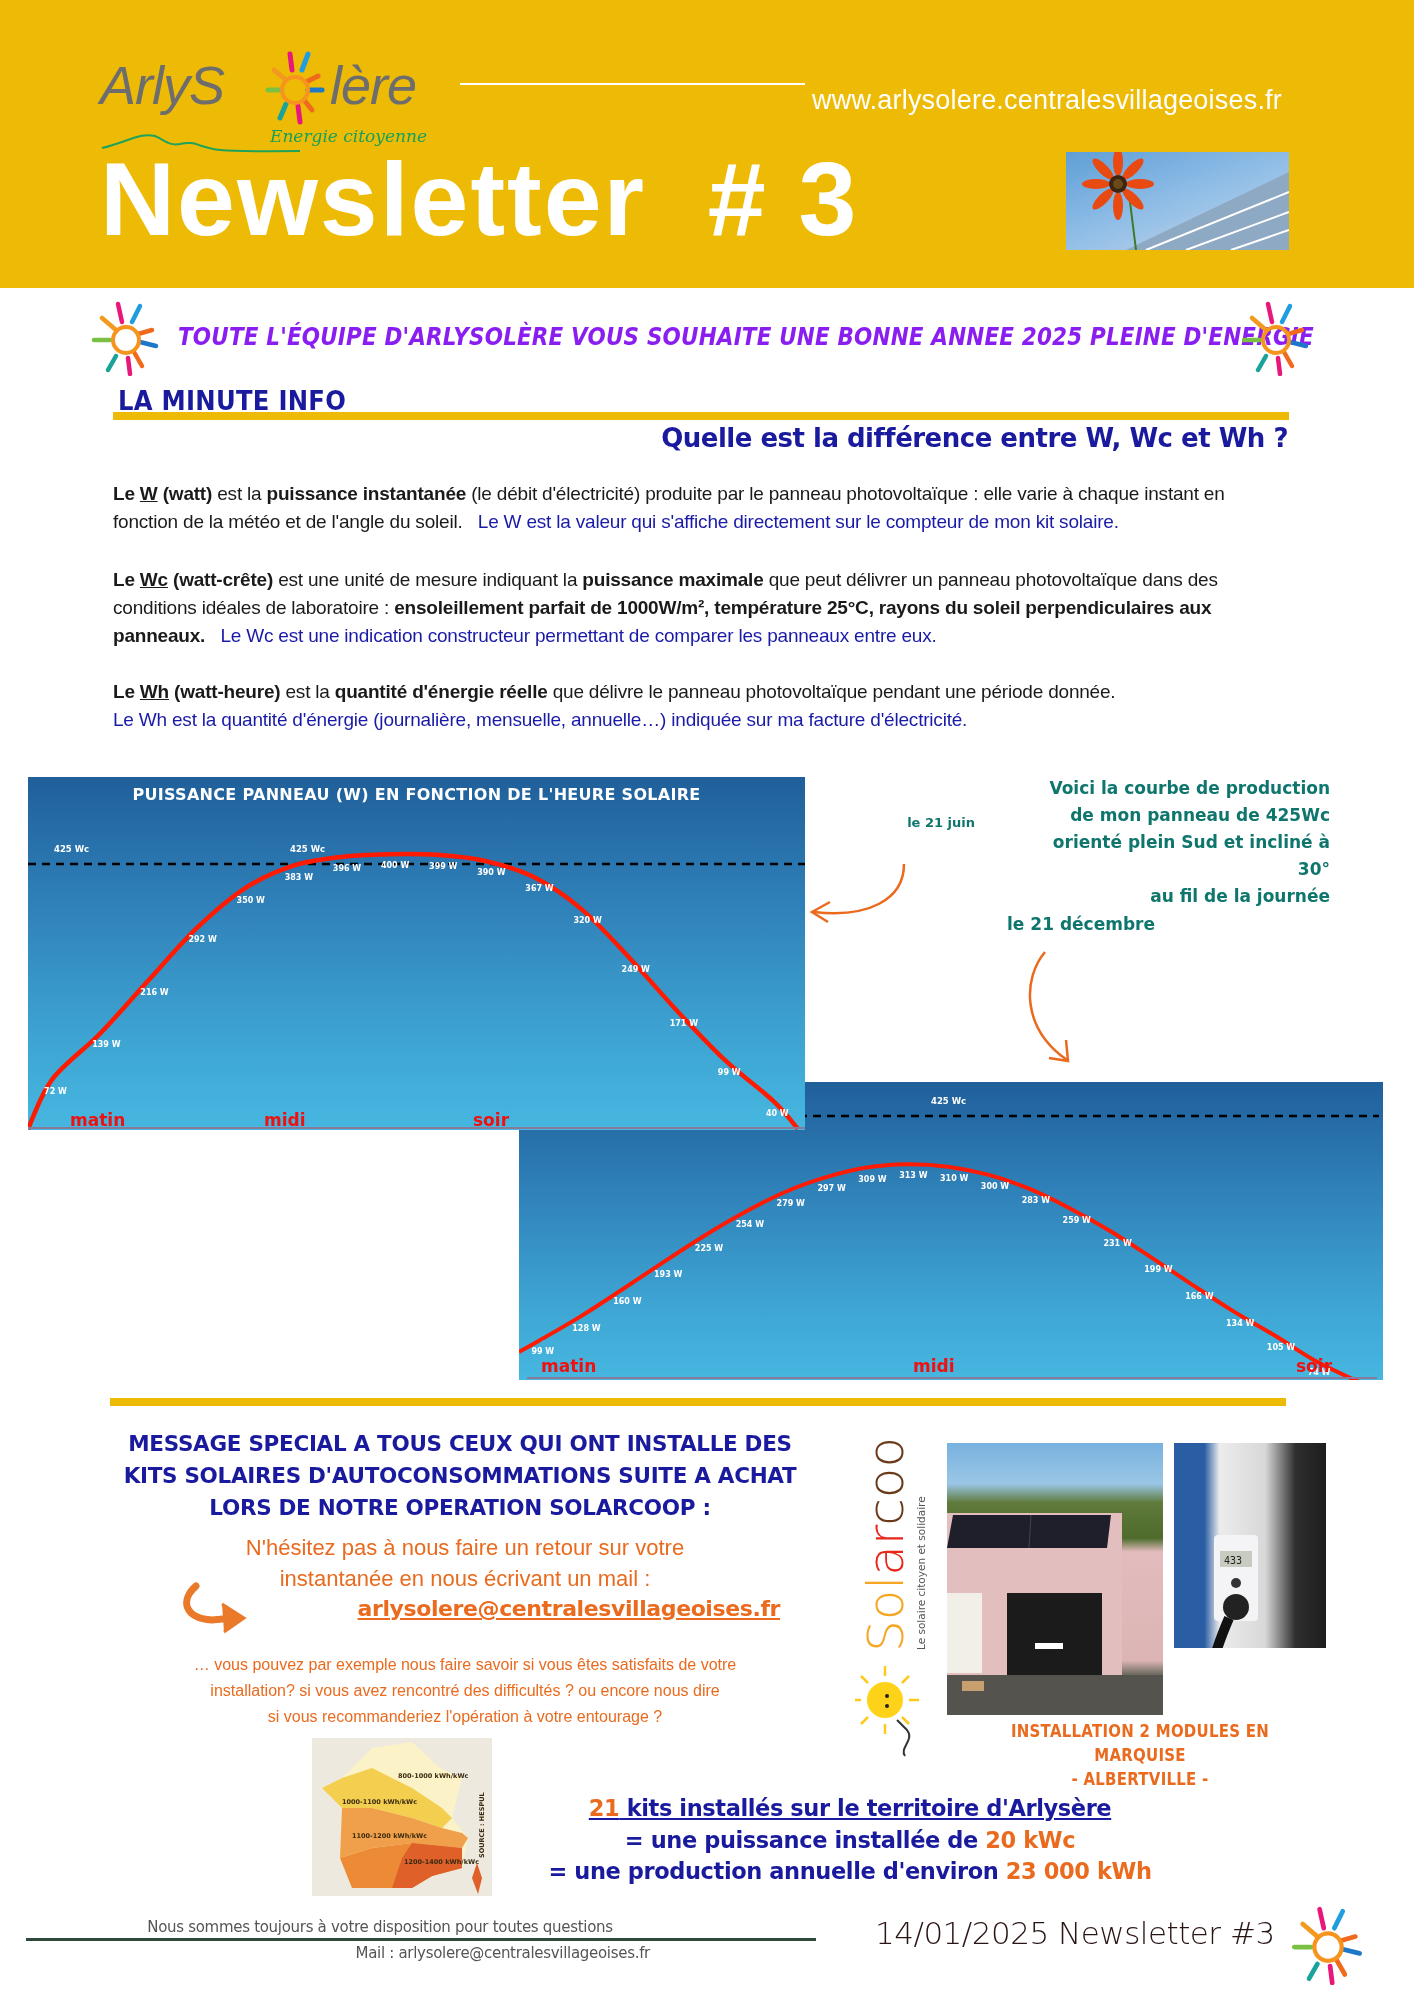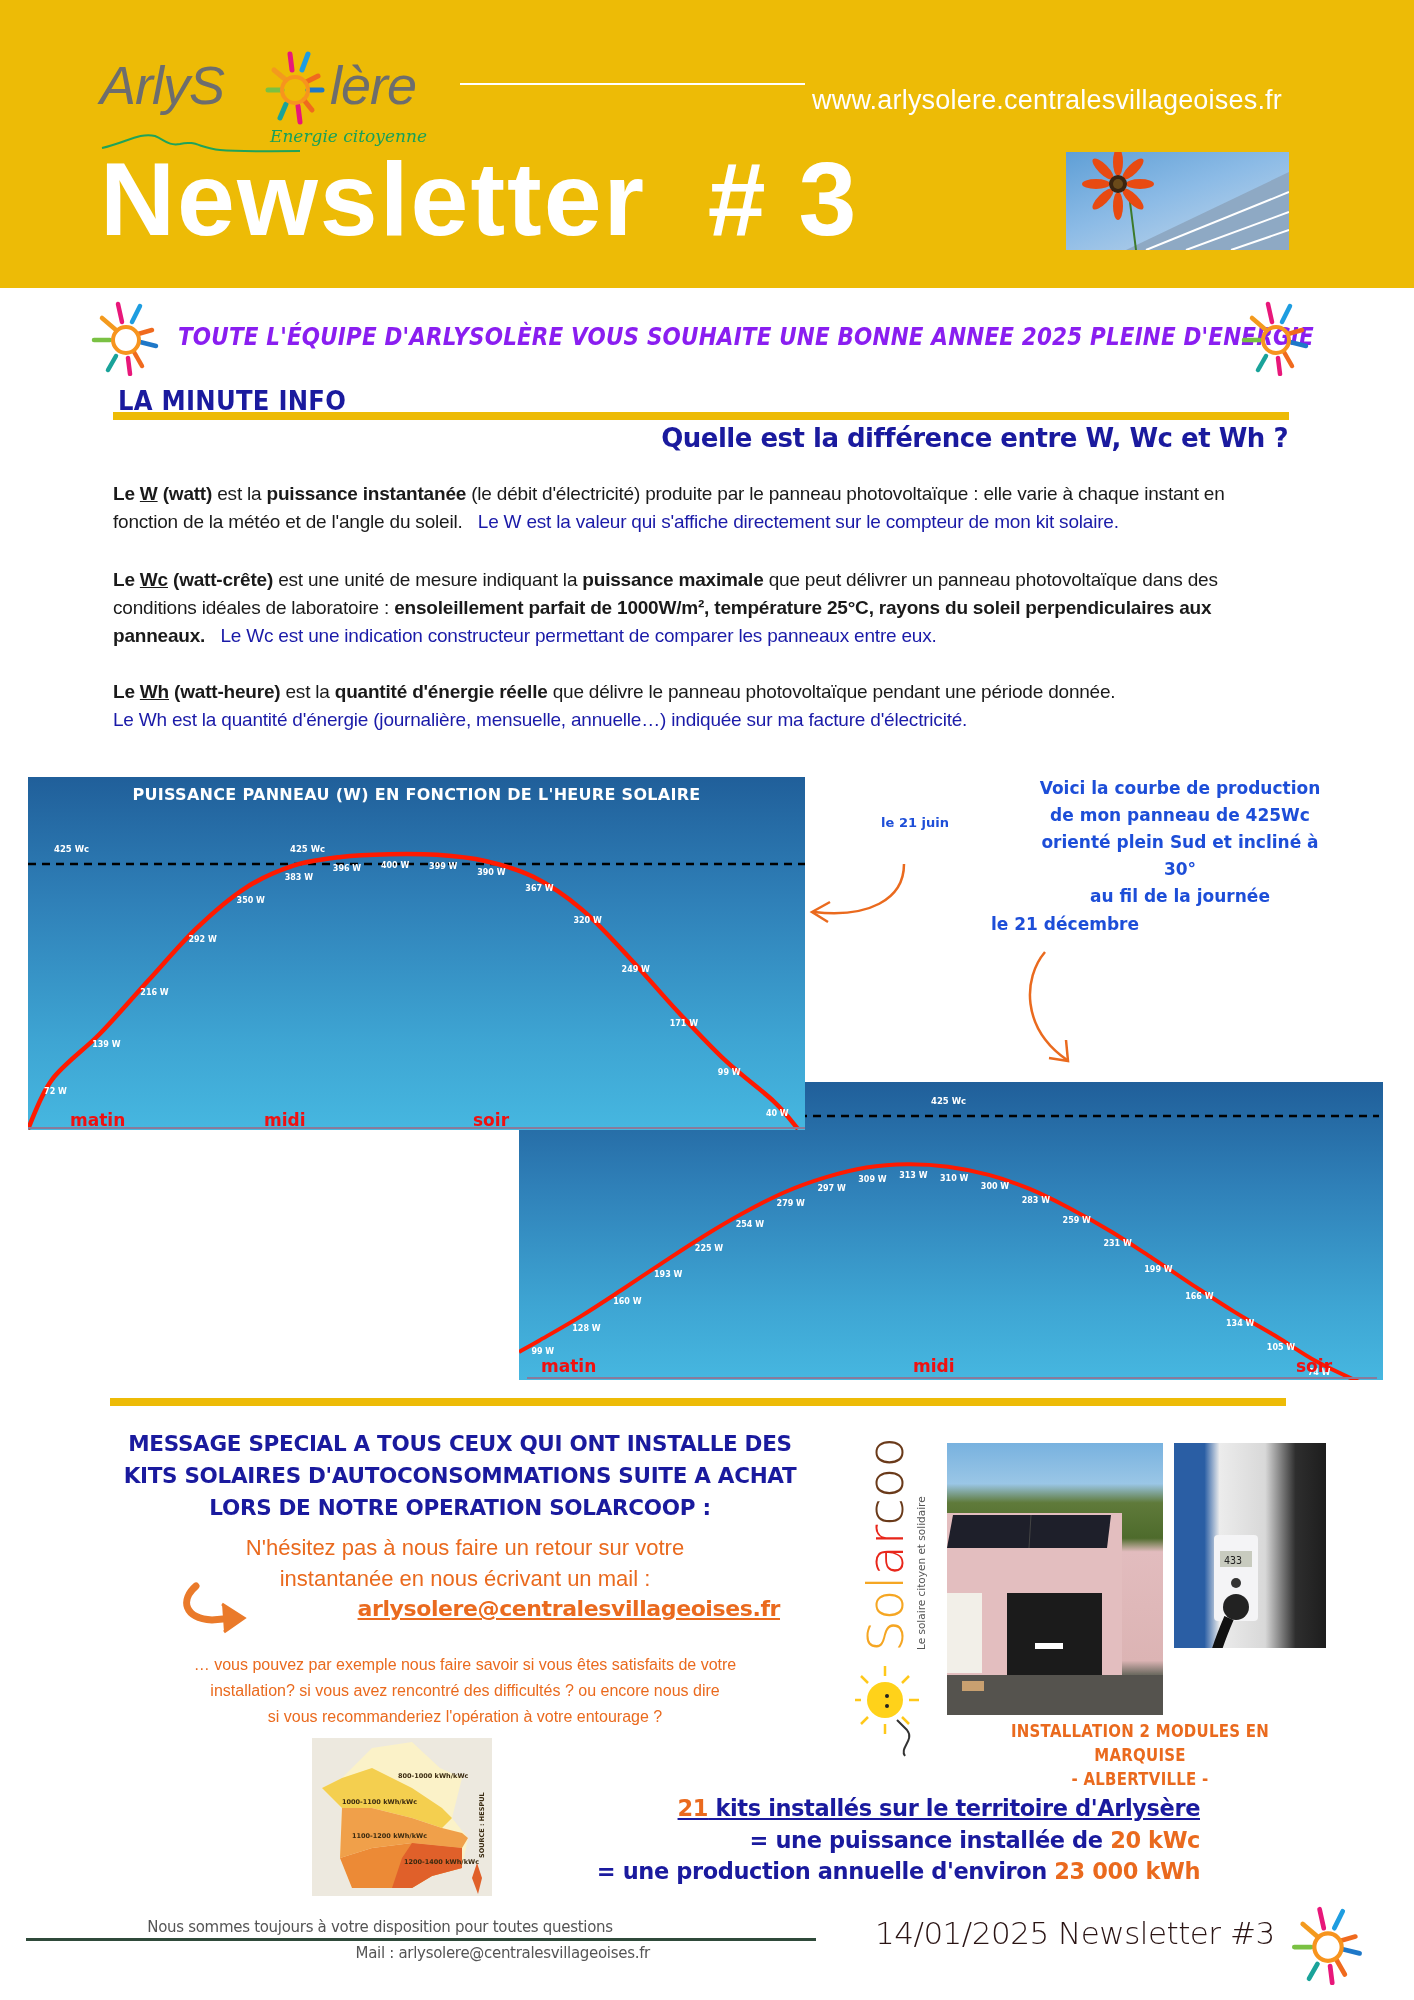--- a/index.html
+++ b/index.html
@@ -33,21 +33,21 @@
   .blue { color: #1a1aa8; }
 
   
   .chart { overflow: hidden; background: linear-gradient(180deg, #205f9a 0%, #2f80b8 35%, #3ea5d3 75%, #46b7e0 100%); }
   .chart-title { width: 100%; text-align: center; font-size: 16px; font-weight: 700; color: #ffffff; letter-spacing: 0.3px; font-family: "DejaVu Sans", sans-serif; }
   .chart svg { position: absolute; left: 0; top: 0; }
   .pt-label { font-family: "DejaVu Sans", sans-serif; font-size: 8px; font-weight: 700; fill: #ffffff; }
   .wc-label { font-family: "DejaVu Sans", sans-serif; font-size: 8.5px; font-weight: 700; fill: #ffffff; }
   .axis-label { font-family: "DejaVu Sans", sans-serif; font-size: 17px; font-weight: 700; fill: #f01010; }
 
-  .annot { color: #1d4ed8; font-weight: 700; font-family: "DejaVu Sans", sans-serif; text-align: center; }
+  .annot { color: #0f766e; font-weight: 700; font-family: "DejaVu Sans", sans-serif; text-align: right; }
 
   
   .sep-rule { left: 110px; top: 1398px; width: 1176px; height: 8px; background: #EDBB06; }
 
   
   .msg-title { left: 110px; top: 1428px; width: 700px; text-align: center; font-size: 21.5px; line-height: 32px; font-weight: 900; color: #1a1a9e; font-family: "DejaVu Sans", sans-serif; letter-spacing: -0.3px; }
   .msg-body { left: 150px; top: 1532px; width: 630px; text-align: center; font-size: 22px; line-height: 31px; color: #ea6a1e; font-family: "Liberation Sans", sans-serif; }
   .msg-mail { left: 150px; top: 1596px; width: 630px; text-align: right; font-size: 22px; font-weight: 700; color: #ea6a1e; text-decoration: underline; font-family: "DejaVu Sans", sans-serif; letter-spacing: -0.4px; }
   .msg-sub { left: 140px; top: 1652px; width: 650px; text-align: center; font-size: 16px; line-height: 26px; color: #ea6a1e; font-family: "Liberation Sans", sans-serif; }
 
@@ -55,21 +55,21 @@
   .solarcoop-logo { left: 855px; top: 1438px; width: 80px; height: 320px; }
   .photo-garage { left: 947px; top: 1443px; width: 216px; height: 272px; background: linear-gradient(180deg, #78b2df 0%, #9ac6e6 15%, #5f7a3a 22%, #4e6b2c 35%, #e2bcbe 40%, #dcb4b4 80%, #6f6c62 85%, #5b5852 100%); overflow: hidden; }
   .photo-meter { left: 1174px; top: 1443px; width: 152px; height: 205px; background: linear-gradient(90deg, #2a5ea4 0%, #2a5ea4 20%, #ececec 30%, #d8d8d8 60%, #2e2e2e 80%, #1d1d1d 100%); overflow: hidden; }
   .install-caption { left: 940px; top: 1719px; width: 400px; text-align: center; font-size: 17px; line-height: 24px; font-weight: 900; color: #ea6a1e; font-family: "DejaVu Sans", sans-serif; letter-spacing: 0.3px; transform: scaleX(0.88); transform-origin: center; }
 
   
   .map { left: 312px; top: 1738px; width: 180px; height: 158px; background: #ede9df; overflow: hidden; }
   .map-label { font-family: "DejaVu Sans", sans-serif; font-size: 6.5px; font-weight: 700; fill: #3a2a10; }
 
   
-  .stat { left: 500px; width: 700px; text-align: right; font-size: 22.5px; font-weight: 900; color: #1a1a9e; font-family: "DejaVu Sans", sans-serif; letter-spacing: -0.4px; }
+  .stat { left: 500px; width: 700px; text-align: center; font-size: 22.5px; font-weight: 900; color: #1a1a9e; font-family: "DejaVu Sans", sans-serif; letter-spacing: -0.4px; }
   .stat .hl { color: #ea6a1e; }
 
   
   .foot-note { left: 110px; top: 1918px; width: 540px; text-align: center; font-size: 15px; color: #555555; font-family: "DejaVu Sans", sans-serif; letter-spacing: -0.3px; }
   .foot-rule { left: 26px; top: 1938px; width: 790px; height: 3px; background: #2f4a3a; }
   .foot-mail { left: 110px; top: 1944px; width: 540px; text-align: right; font-size: 15px; color: #555555; font-family: "DejaVu Sans", sans-serif; letter-spacing: -0.3px; }
   .foot-issue { left: 875px; top: 1915px; font-size: 31px; color: #2a1414; font-family: "DejaVu Sans", sans-serif; letter-spacing: -0.5px; font-weight: 300; }
   .foot-icon { left: 1290px; top: 1905px; width: 76px; height: 80px; }
 </style>
 </head>

